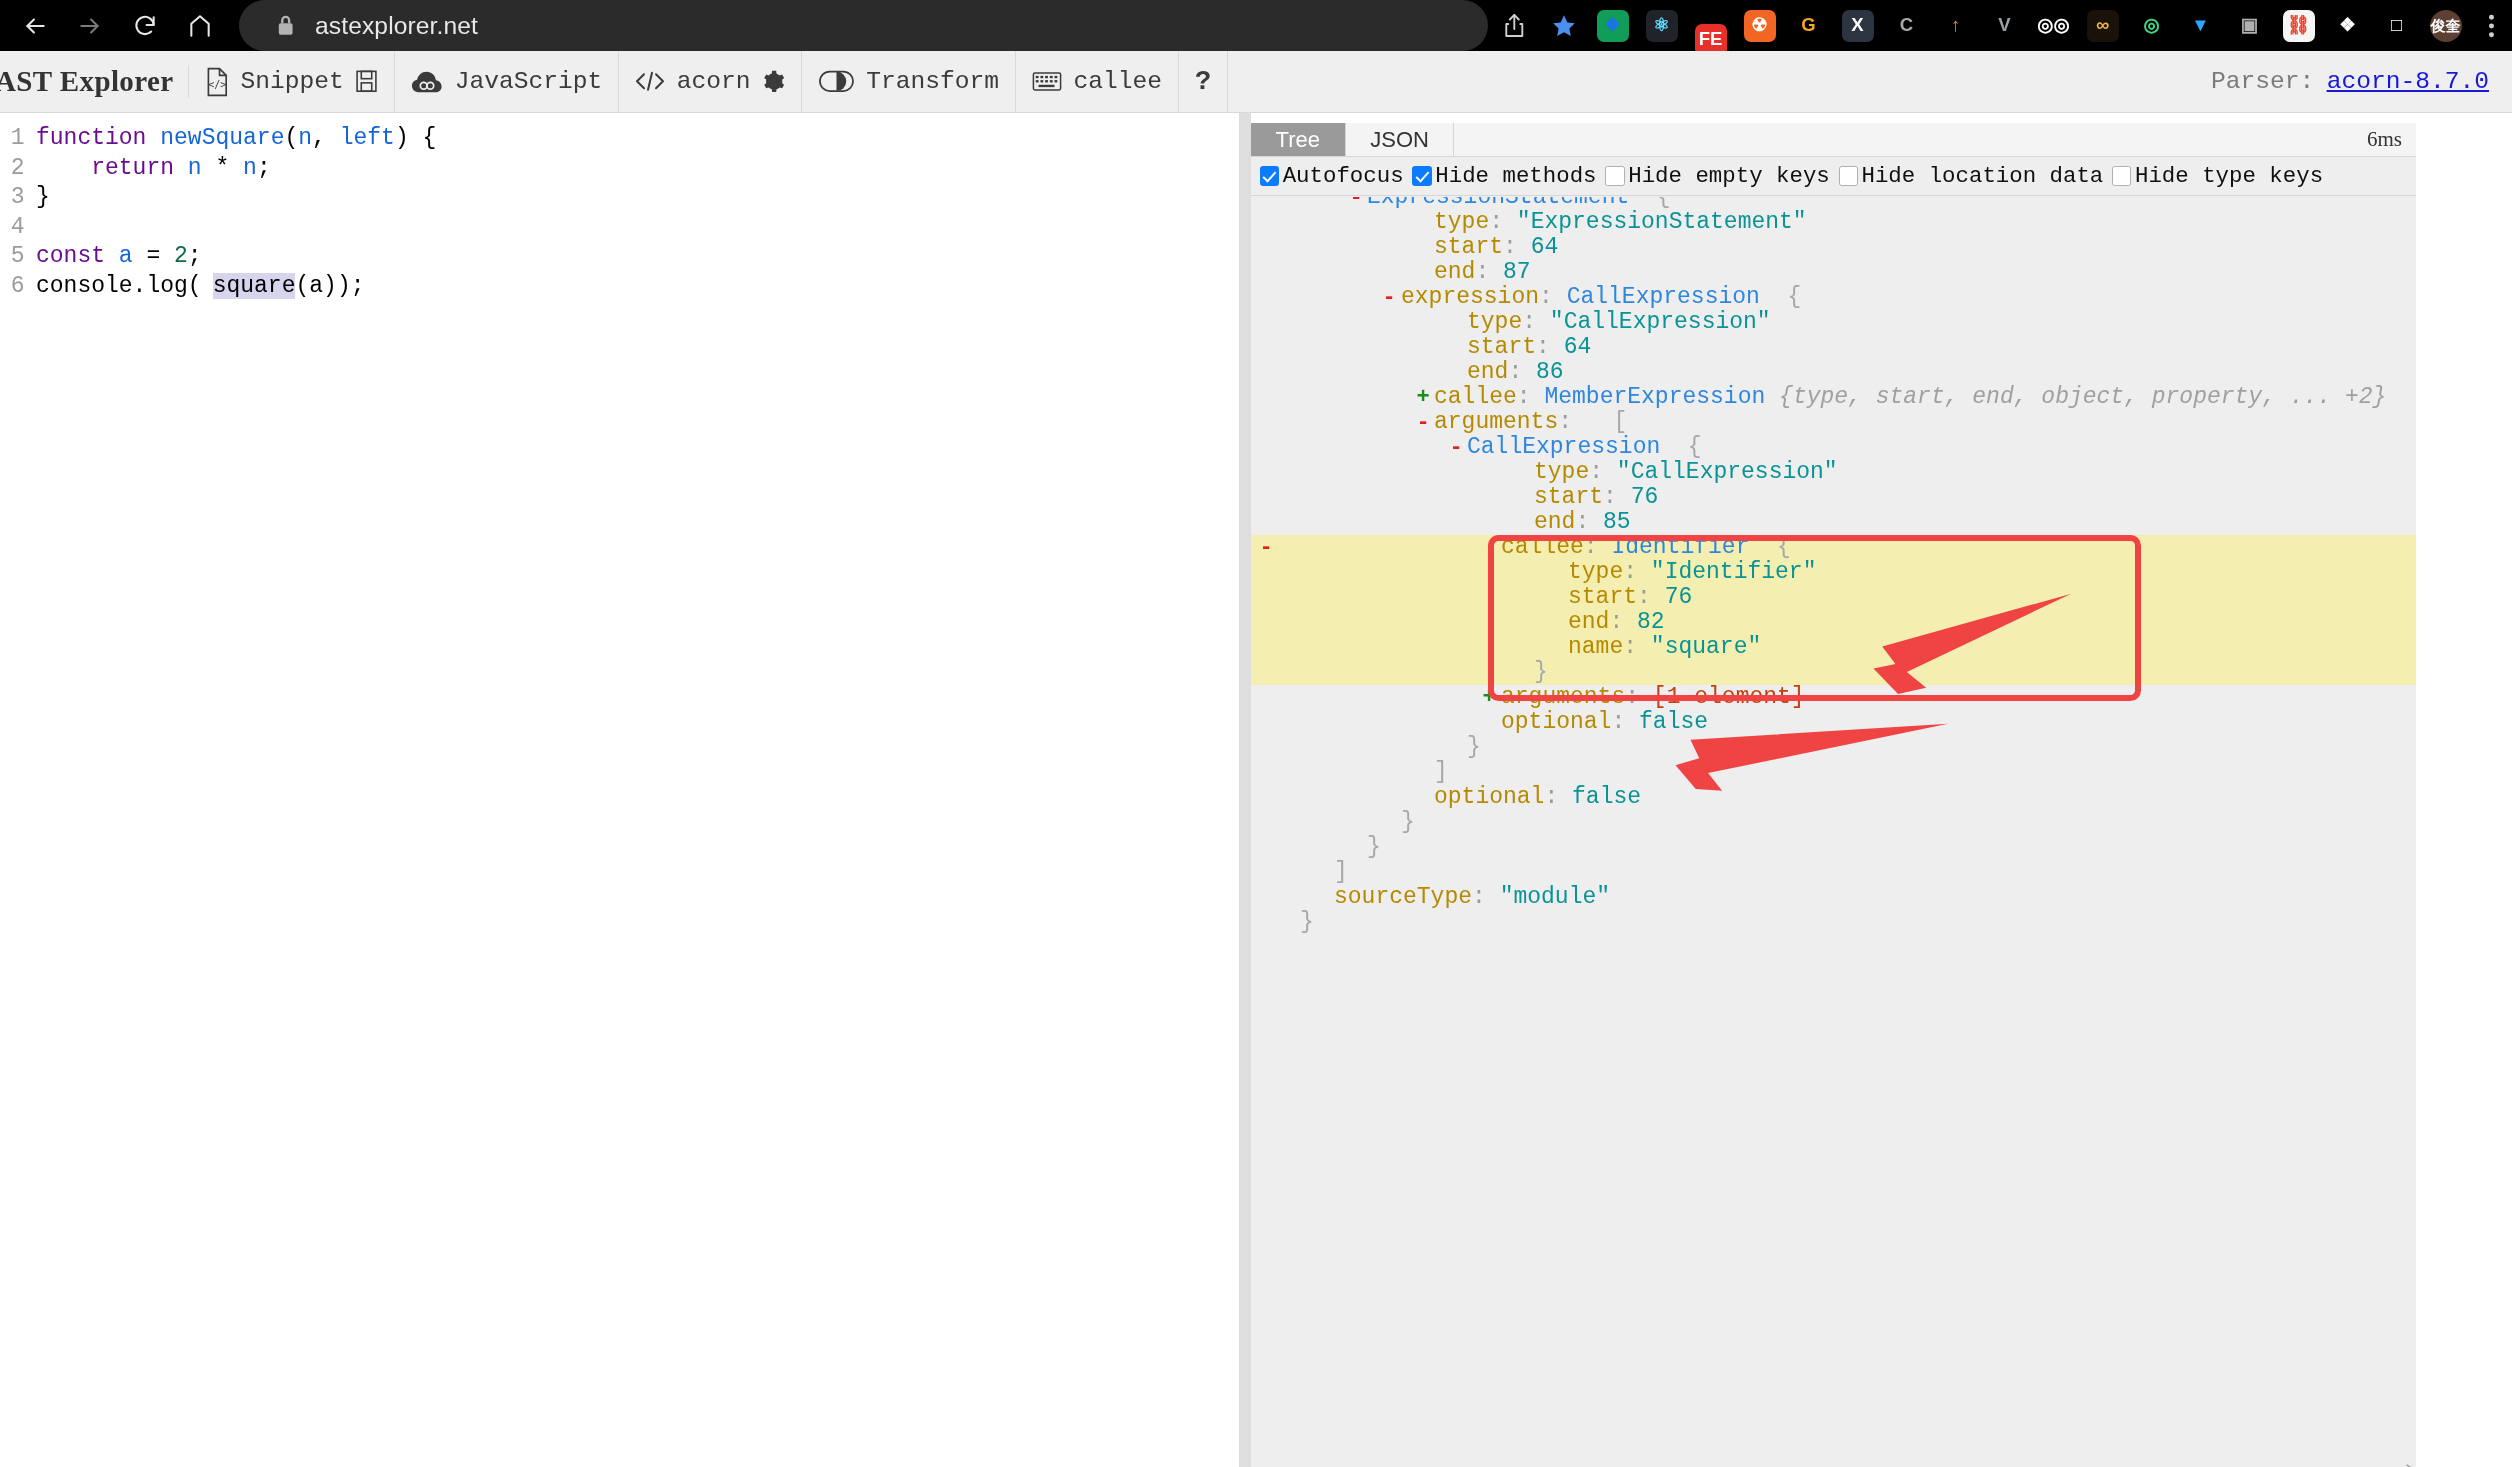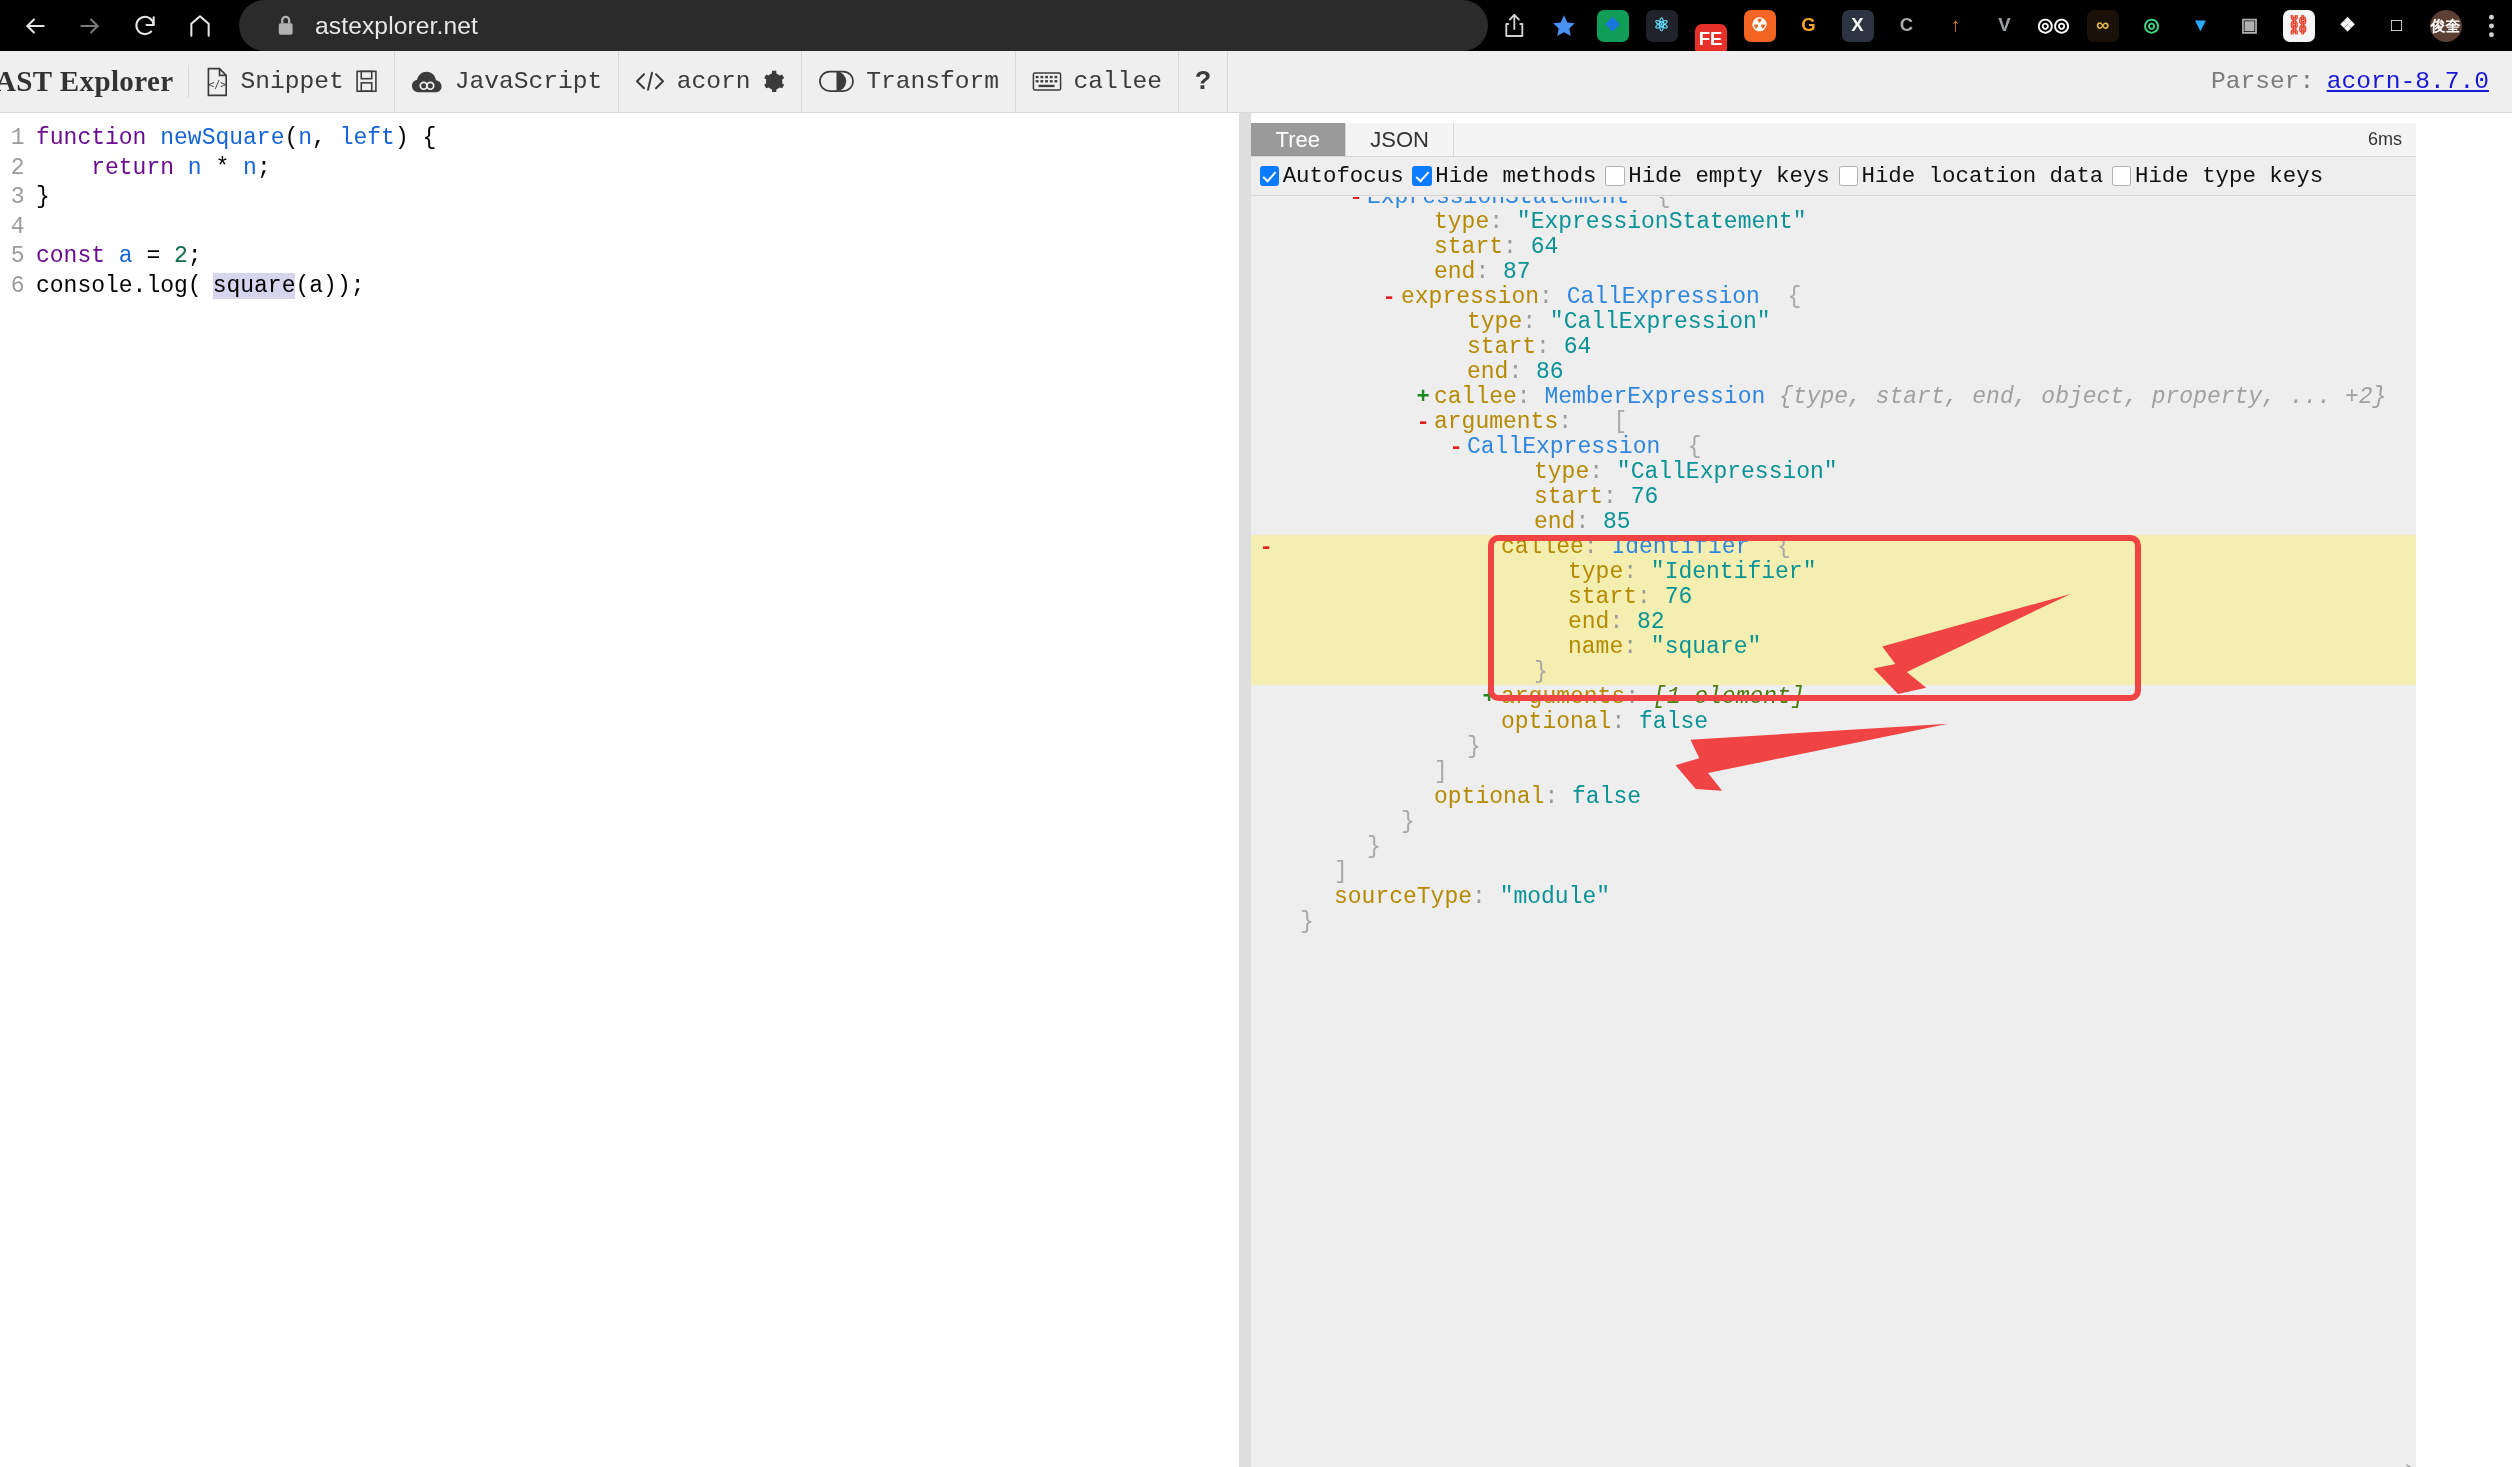--- a/index.html
+++ b/index.html
@@ -138,21 +138,21 @@
   }
   .ast-tab {
     display: flex; align-items: center; justify-content: center;
     padding: 0 24.6px; font-size: 22px;
     font-family: "Liberation Sans", sans-serif;
     color: #333; border-right: 0.9px solid #d6d6d6;
   }
   .ast-tab.active { background: #9a9a9a; color: #fff; }
   #ast-time {
     margin-left: auto; display: flex; align-items: center;
-    padding-right: 14px; font-size: 18px; color: #333;
+    padding-right: 14px; font-size: 21px; color: #333; font-family: Liberation Serif, serif;
   }
 
   #ast-options {
     position: absolute; left: 0; top: 34px; width: 100%; height: 39px;
     display: flex; align-items: center;
     padding-left: 8.8px;
     border-bottom: 0.9px solid #d6d6d6;
     background: #eeeeee;
     gap: 2.6px;
   }
@@ -194,21 +194,21 @@
   .tog.minus { color: #e02020; }
   .tog.plus { color: #1f8a20; }
   .k-key { color: #b58900; }
   .k-colon { color: #9a9a9a; }
   .k-node { color: #2e86de; }
   .k-str { color: #0a9396; }
   .k-num { color: #0a9396; }
   .k-bool { color: #0a9396; }
   .k-brace { color: #a8a8a8; }
   .k-preview { color: #a0a0a0; font-style: italic; }
-  .k-count { color: #4d7c0f; font-style: italic; }
+  .k-count { color: #c2410c; }
 
   .hl-block { background: #f4efb0; }
 
   
   #redbox {
     position: absolute;
     border: 6.2px solid #f04444;
     border-radius: 10.6px;
     pointer-events: none;
   }

